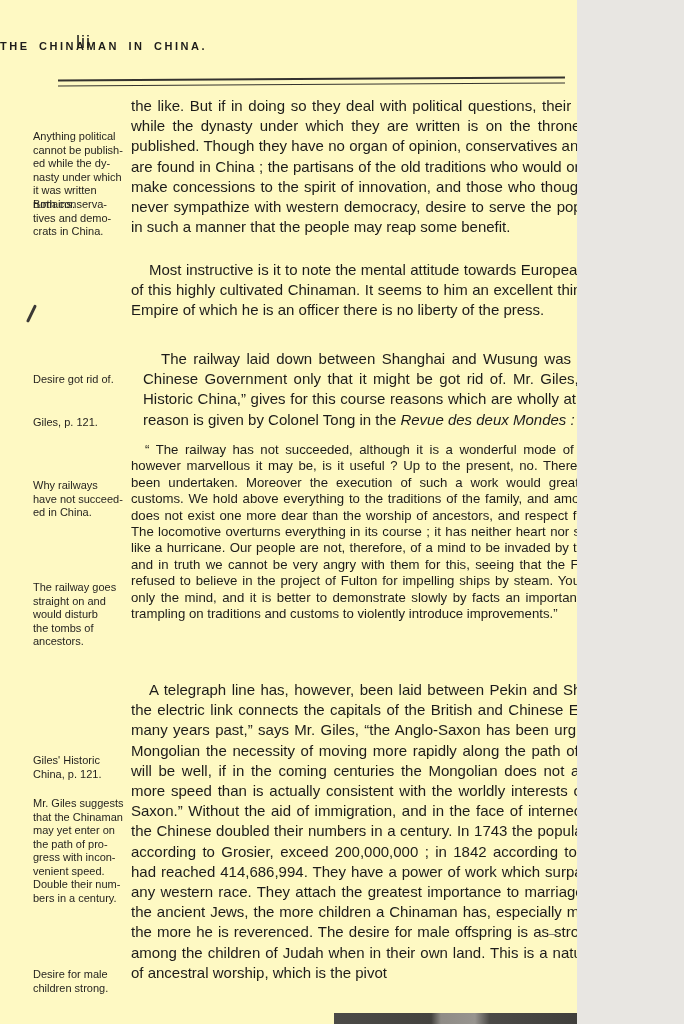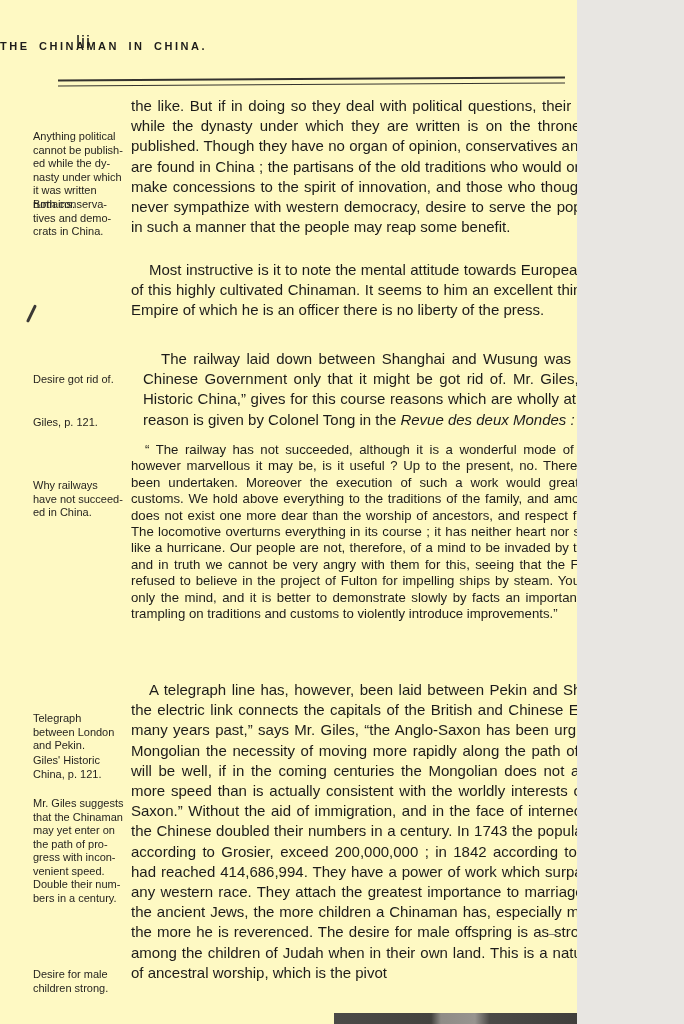--- a/index.html
+++ b/index.html
@@ -99,23 +99,25 @@
 it was written
 rumains.</div>
   <div class="sidenote sn-1">Both conserva-
 tives and demo-
 crats in China.</div>
   <div class="sidenote sn-3">Desire got rid of.</div>
   <div class="sidenote sn-4">Giles, p. 121.</div>
   <div class="sidenote sn-5">Why railways
 have not succeed-
 ed in China.</div>
-  <div class="sidenote sn-7">Telegraph
-between London
-and Pekin.</div>
+  <div class="sidenote sn-6">The railway goes
+straight on and
+would disturb
+the tombs of
+ancestors.</div>
   <div class="sidenote sn-8">Giles' Historic
 China, p. 121.</div>
   <div class="sidenote sn-9">Mr. Giles suggests
 that the Chinaman
 may yet enter on
 the path of pro-
 gress with incon-
 venient speed.</div>
   <div class="sidenote sn-10">Double their num-
 bers in a century.</div>

